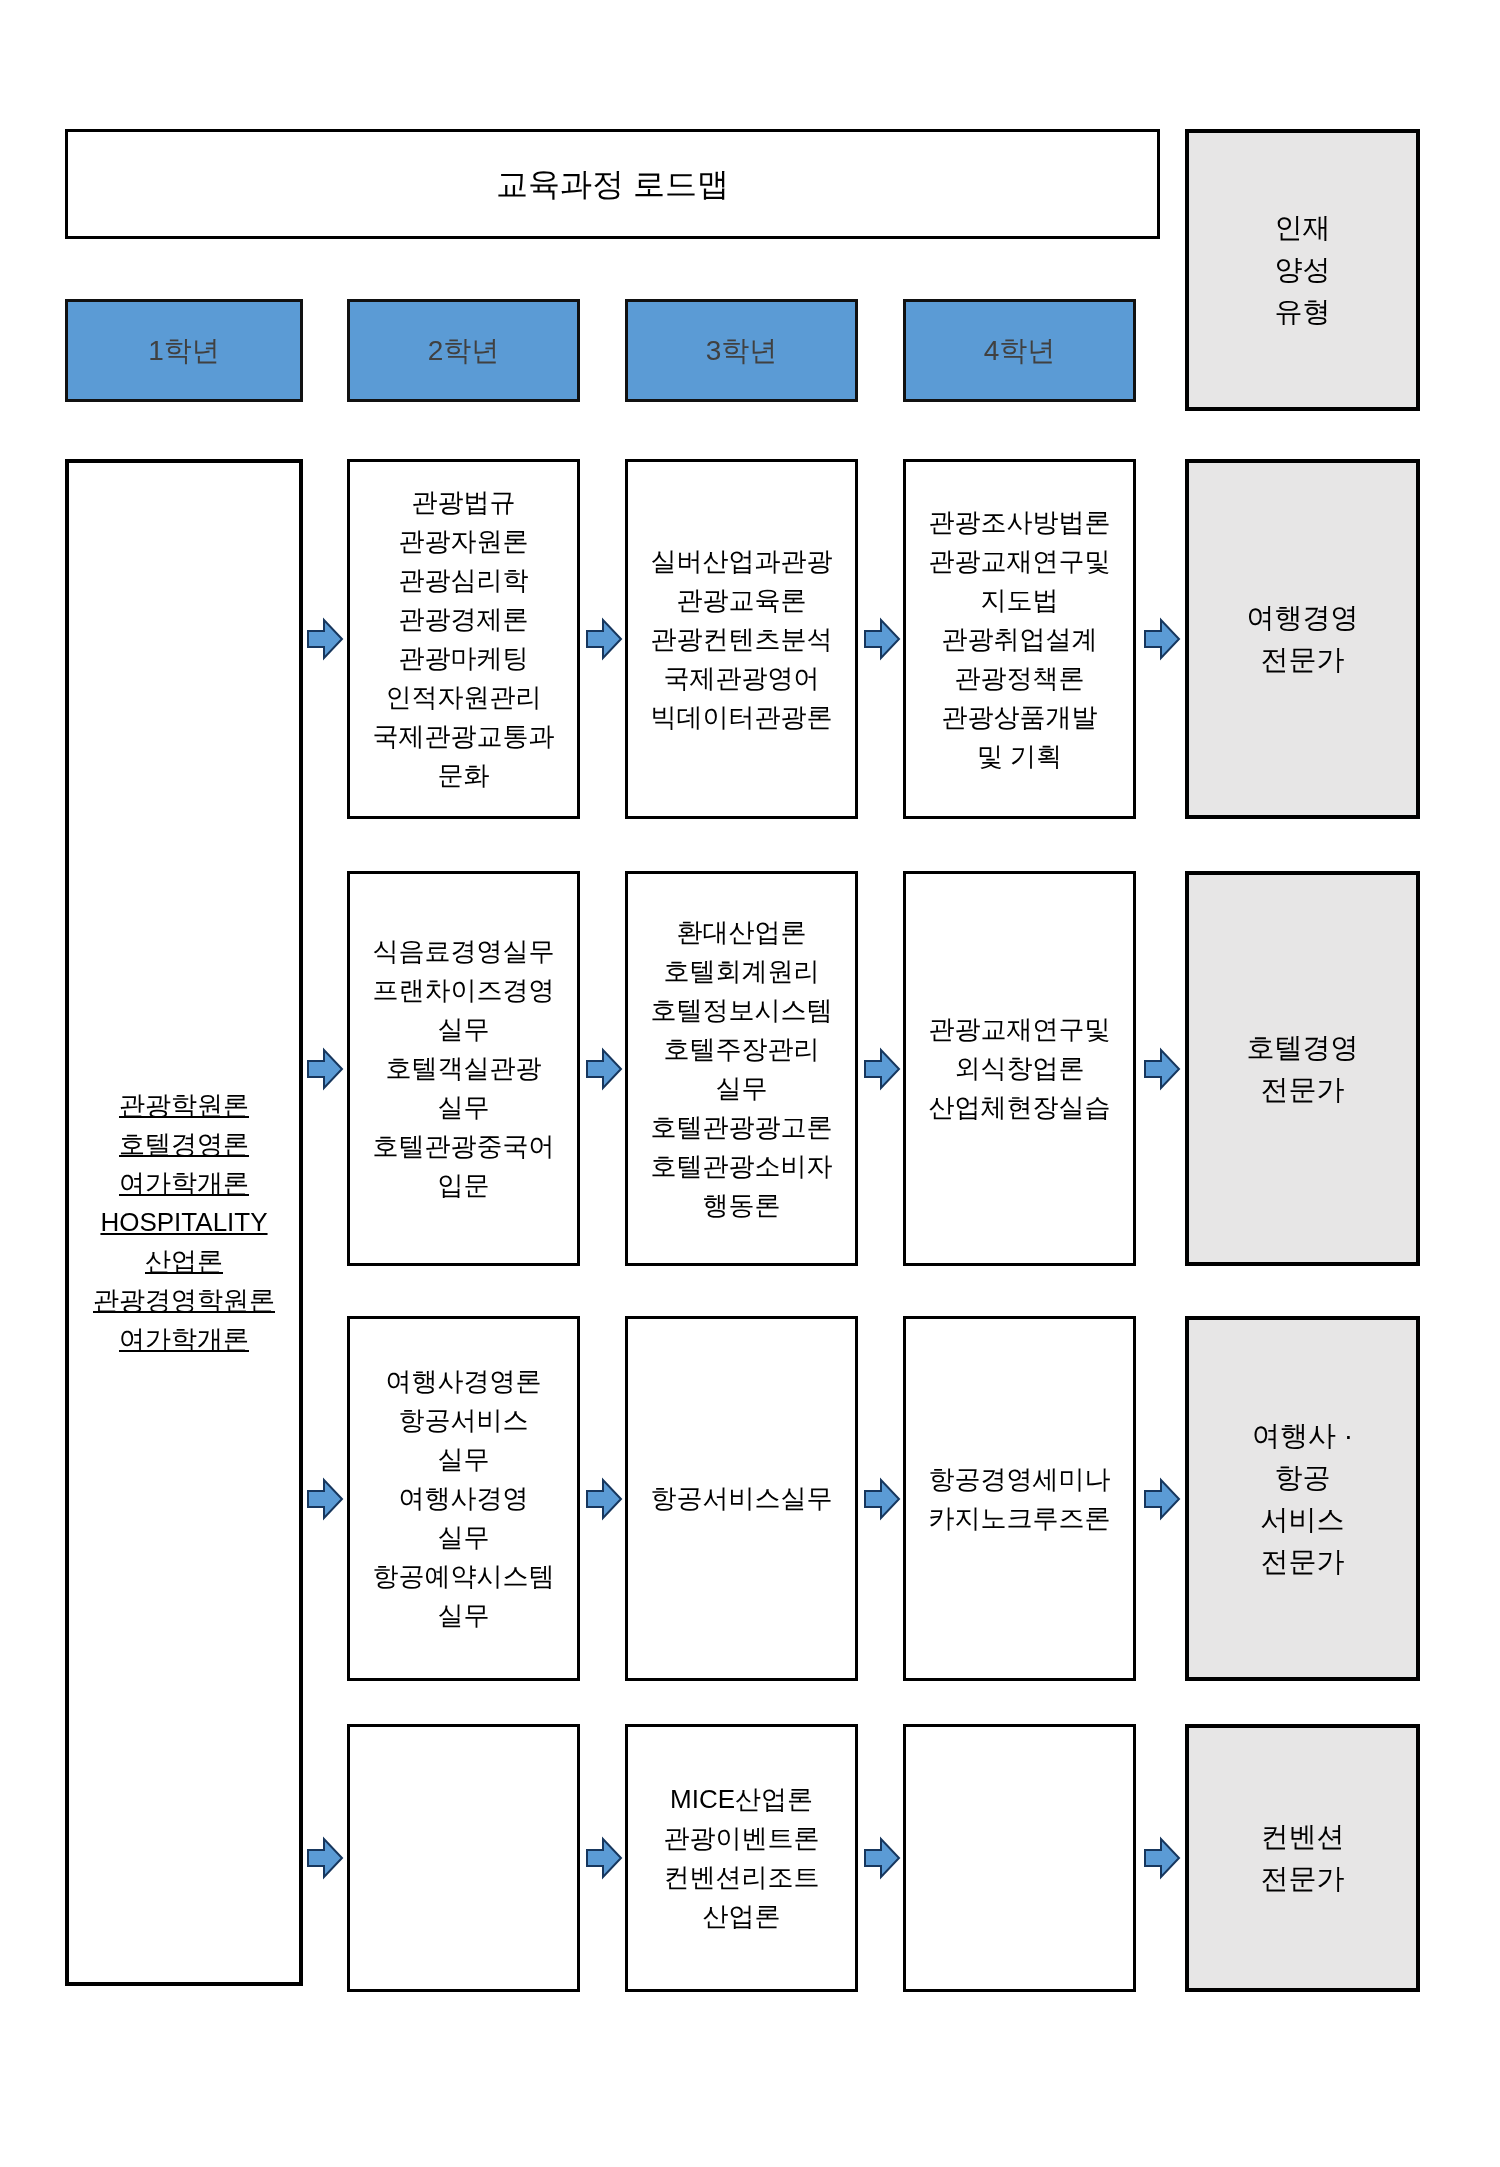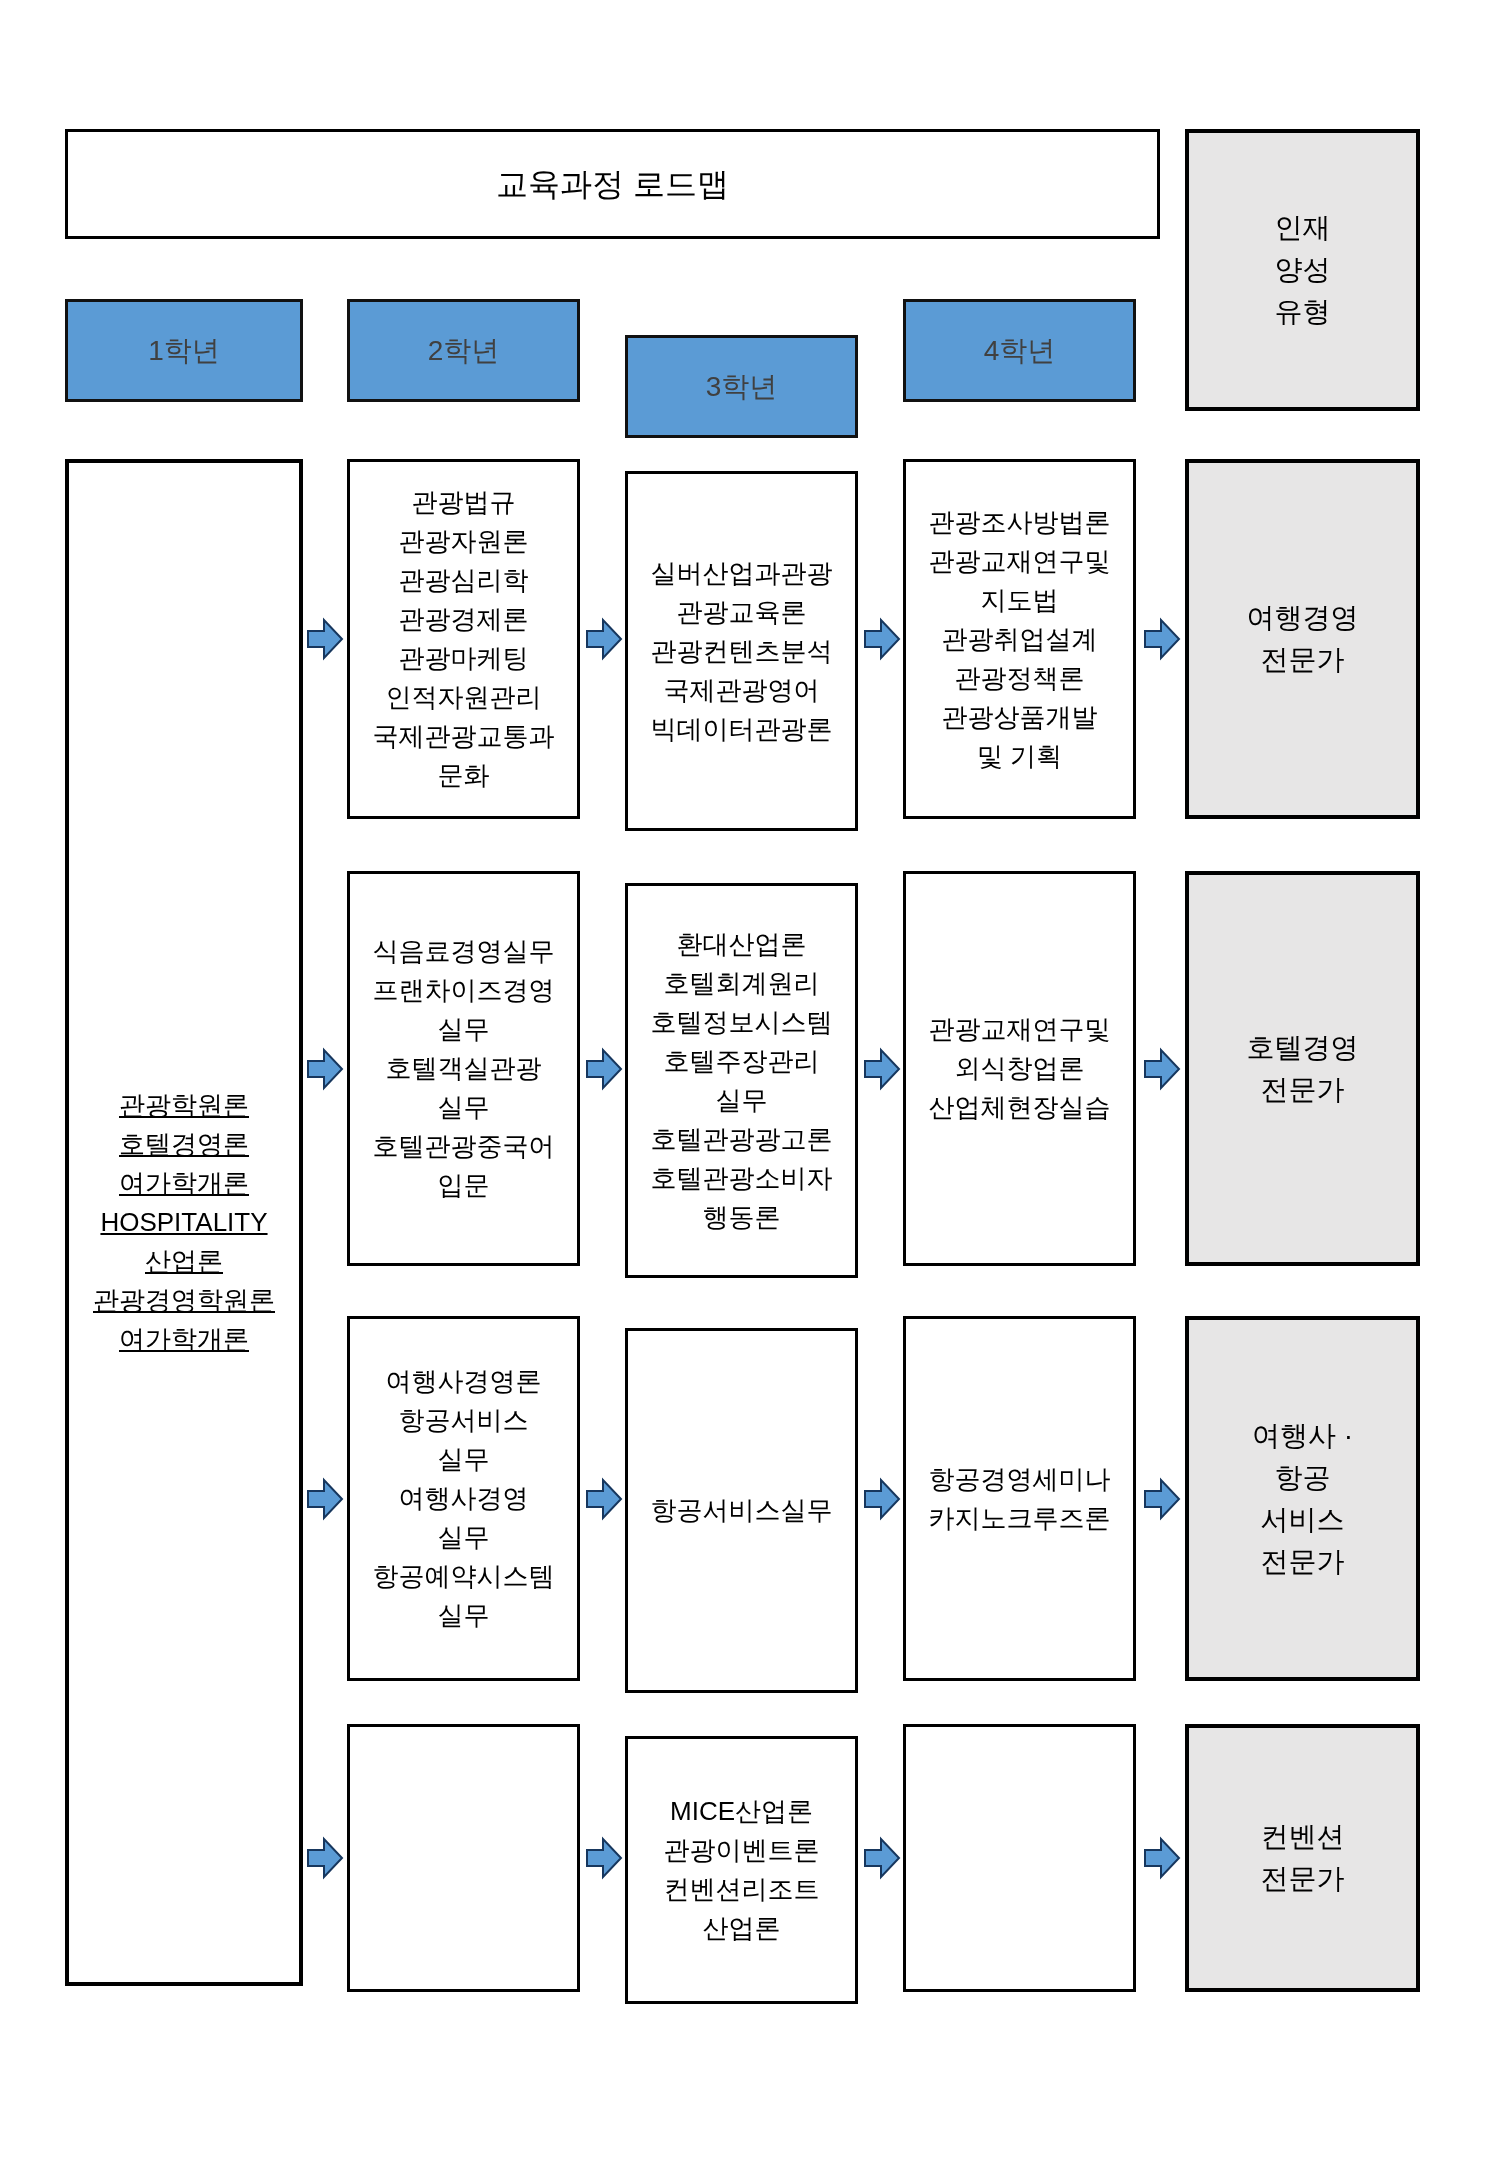--- a/index.html
+++ b/index.html
@@ -42,26 +42,26 @@
   }
   .year-box {
     top: 283px; height: 103px;
     background: #5b9bd5;
     color: #404040;
     border-color: #111;
     font-size: 28px;
   }
   .y1 { left: 65px;  width: 238px; }
   .y2 { left: 347px; width: 233px; }
-  .y3 { left: 625px; width: 233px; margin-top: 36px; }
+  .y3 { left: 625px; width: 233px; }
   .y4 { left: 903px; width: 233px; }
 
   .c1 { left: 65px;  width: 238px; }
   .c2 { left: 347px; width: 233px; }
-  .c3 { left: 625px; width: 233px; margin-top: 12px; }
+  .c3 { left: 625px; width: 233px; }
   .c4 { left: 903px; width: 233px; }
   .c5 { left: 1185px; width: 235px; }
 
   .tall { top: 443px; height: 1527px; border-width: 4px; text-decoration: underline; }
   .r1 { top: 443px;  height: 360px; }
   .r2 { top: 855px;  height: 395px; }
   .r3 { top: 1300px; height: 365px; }
   .r4 { top: 1708px; height: 268px; }
 
   .outcome {

